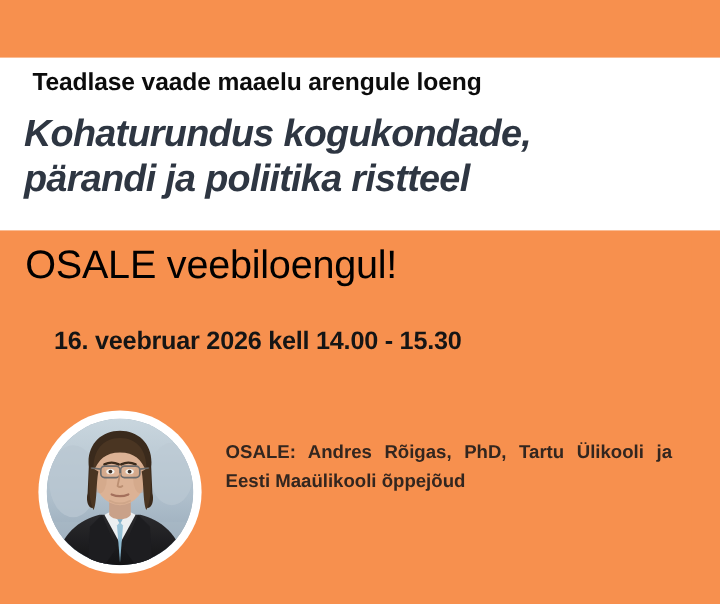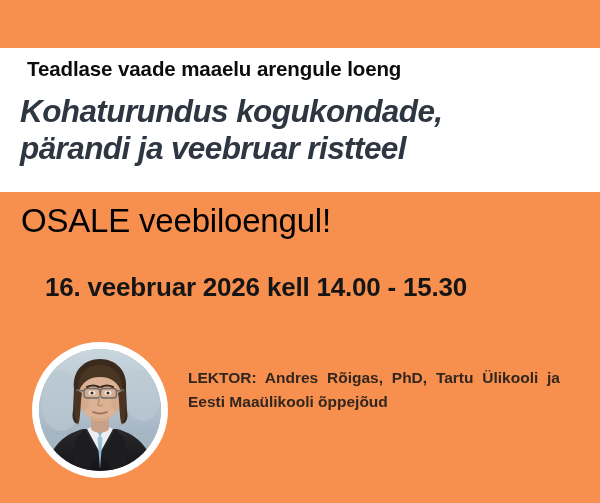--- a/index.html
+++ b/index.html
@@ -34,21 +34,21 @@
 
   
   .cta{
     position:absolute;left:21px;top:203px;
     font-size:33px;font-weight:400;letter-spacing:-0.2px;
     color:#000000;line-height:1.1;white-space:nowrap;
   }
 
   .datetime{
     position:absolute;left:45px;top:272px;
-    font-size:26px;font-weight:700;letter-spacing:-0.2px;
+    font-size:21px;font-weight:700;letter-spacing:-0.2px;
     color:#151515;line-height:1.2;white-space:nowrap;
   }
 
   
   .portrait-wrap{
     position:absolute;left:35px;top:345px;
     width:130px;height:130px;border-radius:50%;
     background:#FFFFFF;
     box-shadow:0 0 0 3px #FFFFFF;
     overflow:hidden;
@@ -72,21 +72,21 @@
 <body>
 
 <div class="poster">
 
   <div class="white-band"></div>
 
   <div class="subtitle">Teadlase vaade maaelu arengule loeng</div>
 
   <div class="headline">
     <span class="l1">Kohaturundus kogukondade,</span>
-    <span class="l2">pärandi ja veebruar ristteel</span>
+    <span class="l2">pärandi ja poliitika ristteel</span>
   </div>
 
   <div class="cta">OSALE veebiloengul!</div>
 
   <div class="datetime">16. veebruar 2026 kell 14.00 - 15.30</div>
 
   <div class="portrait-wrap">
     <div class="portrait">
       <svg viewBox="0 0 122 122" xmlns="http://www.w3.org/2000/svg" aria-hidden="true">
         <defs>
@@ -152,16 +152,16 @@
         <path d="M61 46 L59 56 q2 1.6 4 0" stroke="#bb8f72" stroke-width="1.5" fill="none" stroke-linecap="round"></path>
 
         <path d="M54 63 q7 3 14 0" stroke="#a4705c" stroke-width="1.8" fill="none" stroke-linecap="round"></path>
 
         <path d="M52 68 q9 5 18 0" stroke="#c79e82" stroke-width="1.4" fill="none" opacity="0.6"></path>
       </svg>
     </div>
   </div>
 
   <div class="lecturer">
-    <span class="lead">LEKTOR:</span><span class="lead"> Andres Rõigas, PhD, Tartu Ülikooli ja Eesti Maaülikooli õppejõud</span>
+    <span class="lead">OSALE:</span><span class="lead"> Andres Rõigas, PhD, Tartu Ülikooli ja Eesti Maaülikooli õppejõud</span>
   </div>
 
 </div>
 
 </body></html>

